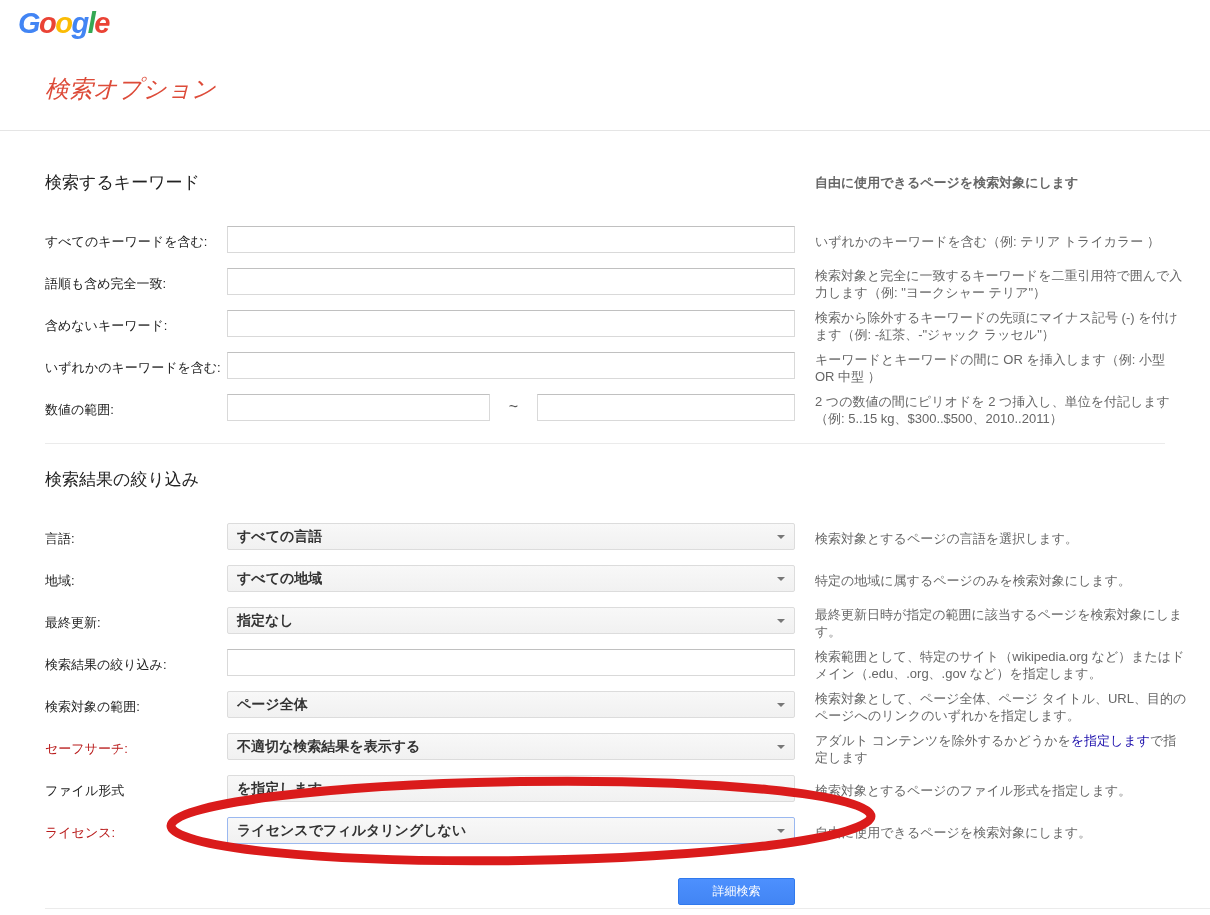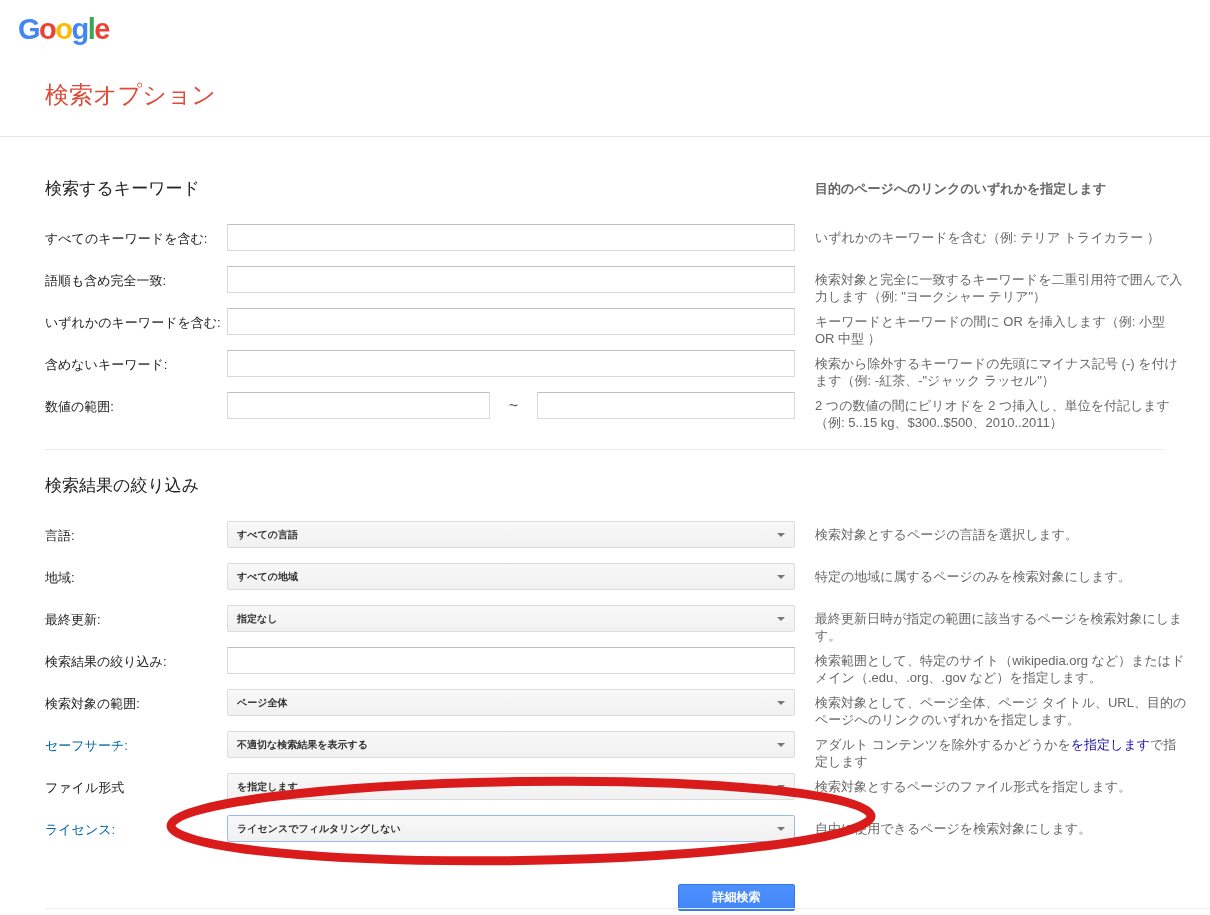--- a/index.html
+++ b/index.html
@@ -3,68 +3,68 @@
 <meta charset="utf-8">
 <style>
   * { box-sizing: border-box; margin: 0; padding: 0; }
   html, body { background: #fff; }
   body {
     width: 1210px; height: 915px; position: relative; overflow: hidden;
     font-family: "Liberation Sans", "DejaVu Sans", sans-serif;
     color: #222; font-size: 13px;
   }
   
-  .page-header { padding-top: 12px; }
+  .page-header { padding-top: 6px; font-style: italic; }
   .logo { margin-left: 18px; font-size: 29px; font-weight: bold; letter-spacing: -1.5px; line-height: 34px; }
   .page-title { margin: 34px 0 0 45px; font-size: 24px; font-weight: normal; line-height: 30px; }
   .header-rule { border-bottom: 1px solid #e5e5e5; margin-top: 26px; }
 
   
   .content { padding: 0 0 0 45px; }
   .section-head { display: flex; align-items: flex-start; margin-top: 40px; margin-bottom: 24px; }
   .section-title { width: 770px; font-size: 17px; font-weight: normal; color: #222; }
   .help-title { width: 370px; font-size: 13px; font-weight: bold; color: #666; padding-top: 3px; }
 
-  .row { display: flex; align-items: flex-start; height: 42px; }
+  .row { display: flex; align-items: center; height: 42px; }
   .row-label { width: 182px; padding-top: 6px; font-size: 13px; color: #222; }
   .row-label a { text-decoration: none; }
-  .link-label { color: #0369a1; cursor: pointer; }
+  .link-label { color: #b91c1c; cursor: pointer; }
   .row-field { width: 568px; }
   .row-help { width: 372px; margin-left: 20px; padding-top: 5px; font-size: 13px; color: #666; line-height: 17px; }
   .row-help a { color: #1a0dab; text-decoration: none; cursor: pointer; }
 
   .text-input {
     width: 100%; height: 27px; border: 1px solid #d9d9d9; border-top-color: #c0c0c0;
     background: #fff; padding: 0 8px; font-size: 13px; font-family: inherit; outline: none;
   }
   .range-wrap { display: flex; align-items: center; width: 568px; }
   .range-input-1 { width: 263px; }
   .range-sep { width: 47px; text-align: center; font-size: 16px; color: #555; }
   .range-input-2 { width: 258px; }
 
   .select {
     position: relative; width: 100%; height: 27px; cursor: pointer;
     border: 1px solid #dcdcdc; border-radius: 2px;
     background: linear-gradient(to bottom, #f8f8f8, #f1f1f1);
-    font-size: 10px; font-weight: bold; color: #333;
+    font-size: 14px; font-weight: bold; color: #333;
     line-height: 25px; padding: 0 24px 0 9px;
     white-space: nowrap; overflow: hidden;
   }
   .select .arrow {
     position: absolute; right: 9px; top: 11px; width: 0; height: 0;
     border-left: 4px solid transparent; border-right: 4px solid transparent;
     border-top: 4px solid #777;
   }
   .select.focused { border-color: #9ab8f0; }
 
   
   .submit-row { width: 750px; display: flex; justify-content: flex-end; margin-top: 27px; }
   .submit-btn {
     width: 117px; height: 27px; border: 1px solid #3079ed; border-radius: 2px;
-    color: #fff; font-size: 12px; font-weight: bold; font-family: inherit; cursor: pointer;
+    color: #fff; font-size: 12px; font-weight: normal; font-family: inherit; cursor: pointer;
     background: linear-gradient(to bottom, #4d90fe, #4285f4);
   }
   .footer-rule { position: absolute; left: 45px; right: 0; top: 908px; border-top: 1px solid #ebebeb; }
 
   
   .annotation { position: absolute; left: 160px; top: 772px; width: 722px; height: 98px; pointer-events: none; }
 </style>
 </head>
 <body>
 
@@ -73,45 +73,45 @@
     <span style="color: rgb(66, 133, 244);">G</span><span style="color: rgb(234, 67, 53);">o</span><span style="color: rgb(251, 188, 5);">o</span><span style="color: rgb(66, 133, 244);">g</span><span style="color: rgb(52, 168, 83);">l</span><span style="color: rgb(234, 67, 53);">e</span>
   </div>
   <h1 class="page-title" style="color: rgb(221, 75, 57);">検索オプション</h1>
   <div class="header-rule"></div>
 </div>
 
 <div class="content">
 
   <div class="section-head">
     <h2 class="section-title">検索するキーワード</h2>
-    <div class="help-title">目的のページへのリンクのいずれかを指定します</div>
+    <div class="help-title">自由に使用できるページを検索対象にします</div>
   </div>
 
   <div class="row">
     <div class="row-label">すべてのキーワードを含む:</div>
     <div class="row-field"><input class="text-input" type="text" style=""></div>
     <div class="row-help">いずれかのキーワードを含む（例: テリア トライカラー ）</div>
   </div>
 
   <div class="row">
     <div class="row-label">語順も含め完全一致:</div>
     <div class="row-field"><input class="text-input" type="text" style=""></div>
     <div class="row-help">検索対象と完全に一致するキーワードを二重引用符で囲んで入力します（例: "ヨークシャー テリア"）</div>
   </div>
 
   <div class="row">
+    <div class="row-label">含めないキーワード:</div>
+    <div class="row-field"><input class="text-input" type="text" style=""></div>
+    <div class="row-help">検索から除外するキーワードの先頭にマイナス記号 (-) を付けます（例: -紅茶、-"ジャック ラッセル"）</div>
+  </div>
+
+  <div class="row">
     <div class="row-label">いずれかのキーワードを含む:</div>
     <div class="row-field"><input class="text-input" type="text" style=""></div>
     <div class="row-help">キーワードとキーワードの間に OR を挿入します（例: 小型 OR 中型 ）</div>
-  </div>
-
-  <div class="row">
-    <div class="row-label">含めないキーワード:</div>
-    <div class="row-field"><input class="text-input" type="text" style=""></div>
-    <div class="row-help">検索から除外するキーワードの先頭にマイナス記号 (-) を付けます（例: -紅茶、-"ジャック ラッセル"）</div>
   </div>
 
   <div class="row">
     <div class="row-label">数値の範囲:</div>
     <div class="row-field range-wrap">
       <input class="text-input range-input-1" type="text" style="">
       <span class="range-sep">~</span>
       <input class="text-input range-input-2" type="text" style="">
     </div>
     <div class="row-help">2 つの数値の間にピリオドを 2 つ挿入し、単位を付記します（例: 5..15 kg、$300..$500、2010..2011）</div>

